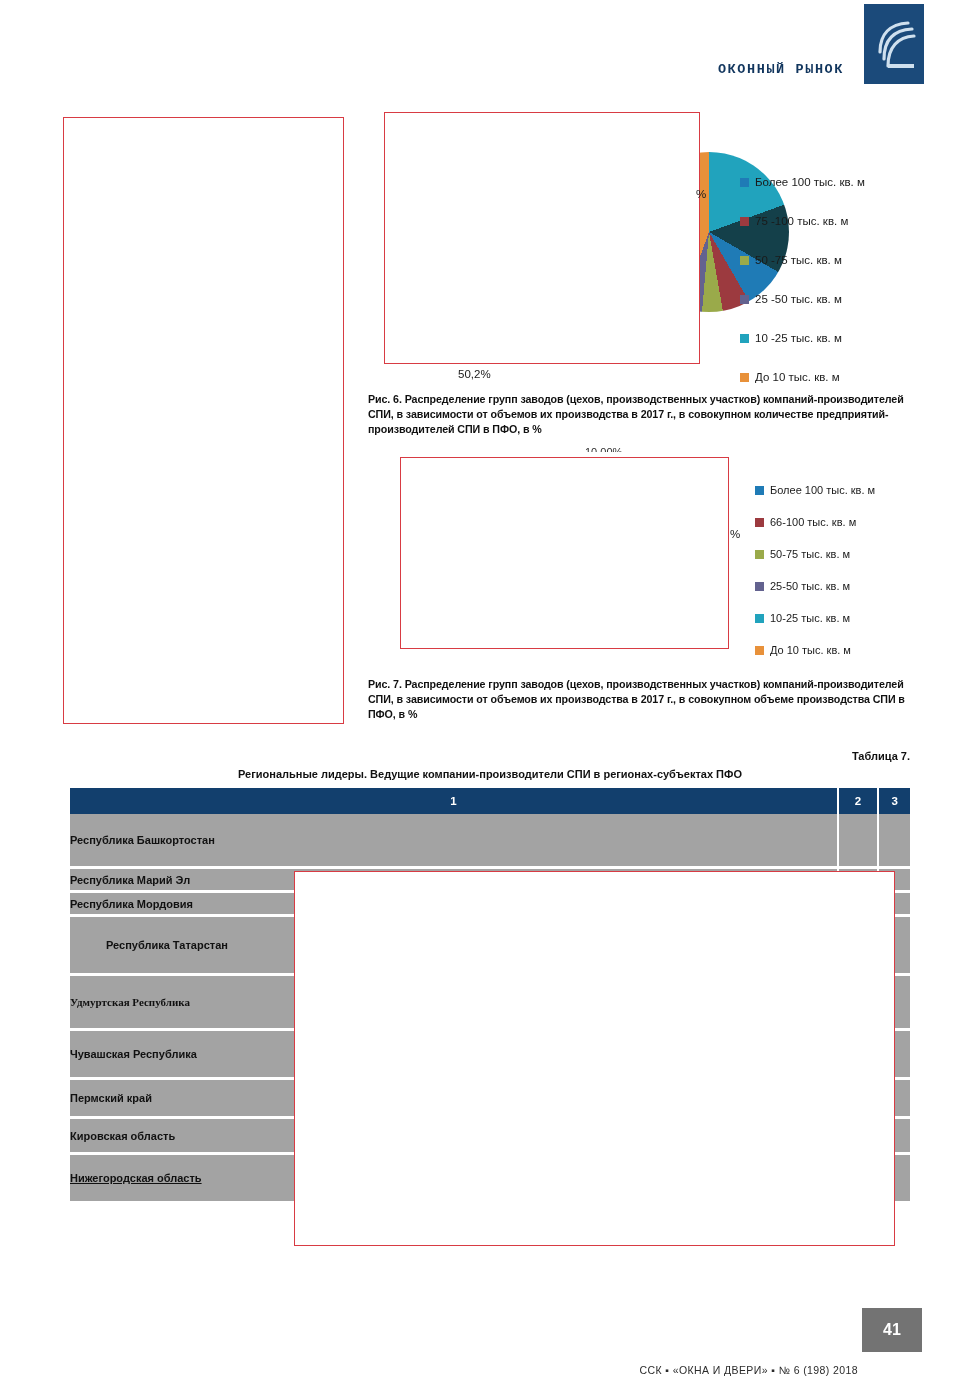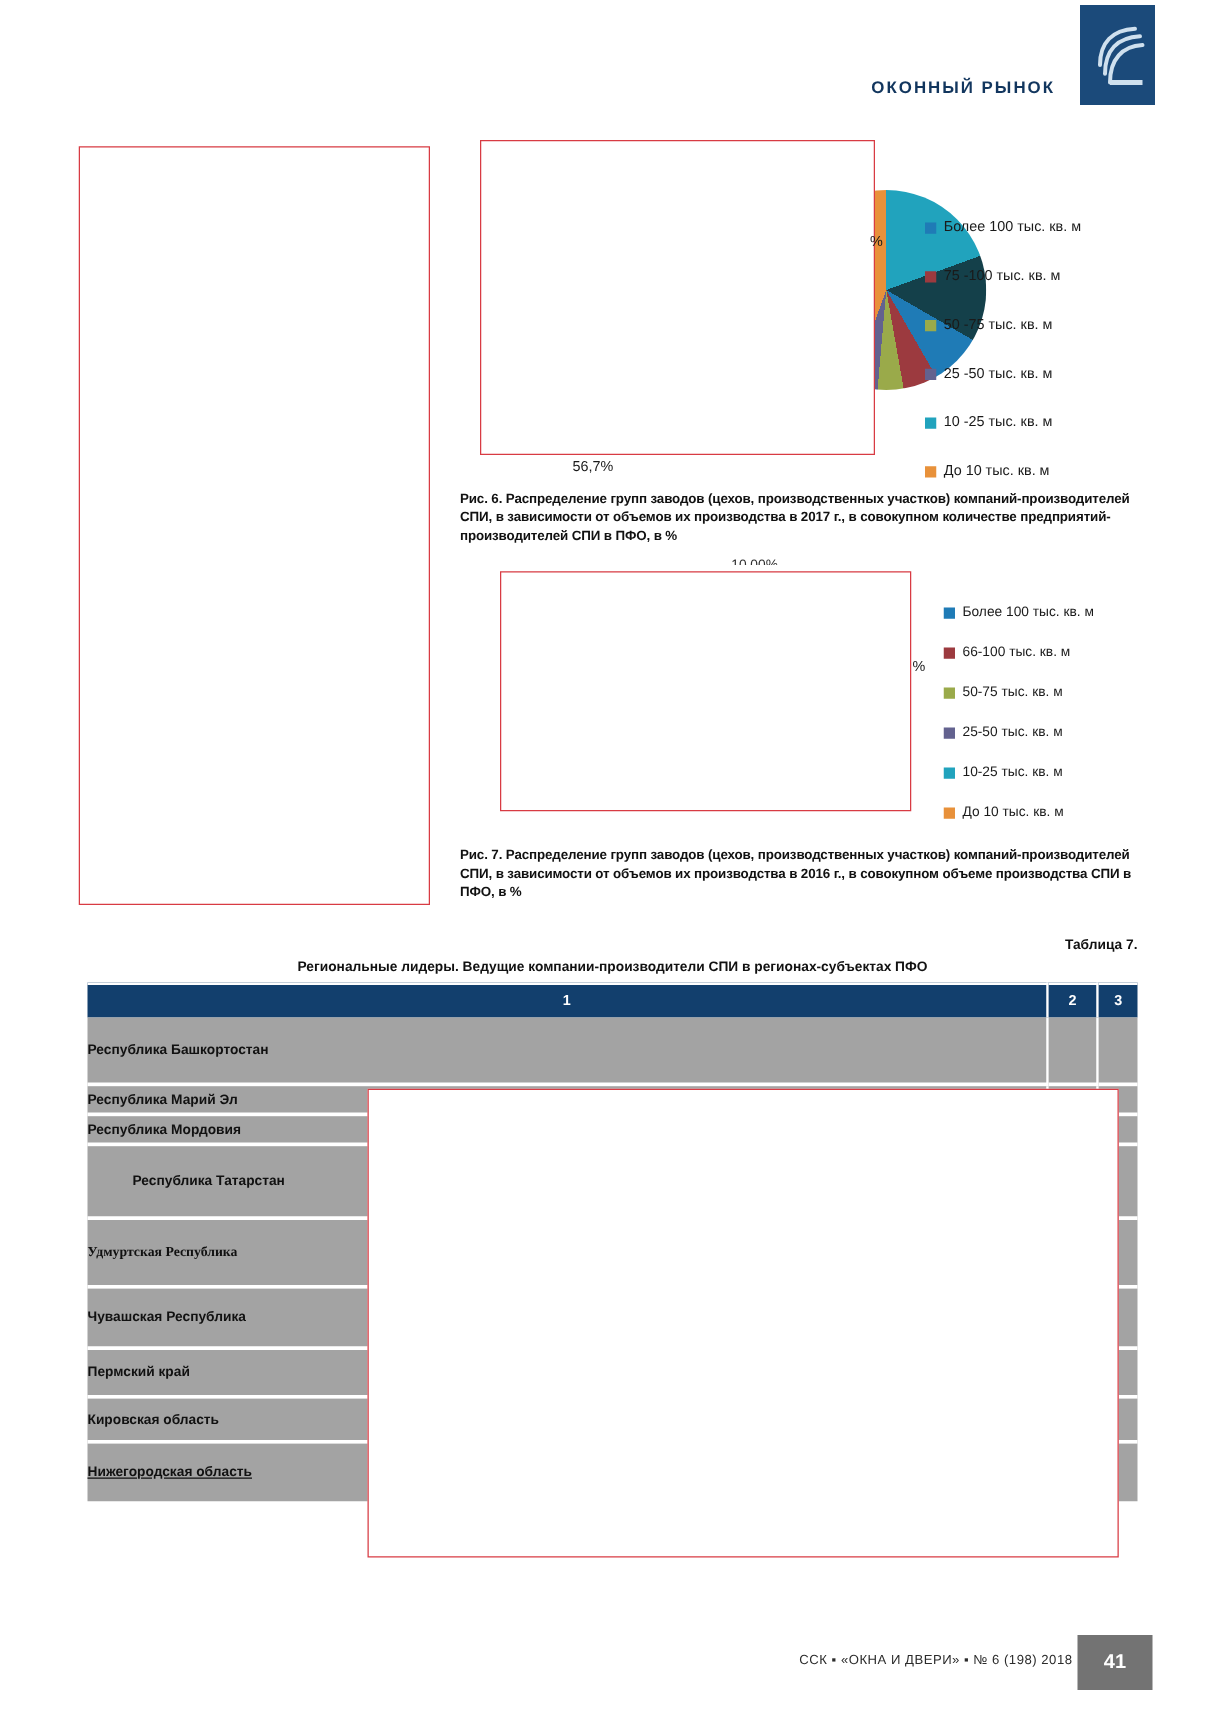--- a/index.html
+++ b/index.html
@@ -4,21 +4,21 @@
 <style>
   html,body{margin:0;padding:0;background:#ffffff;}
   body{
     width:980px;height:1385px;position:relative;overflow:hidden;
     font-family:"Liberation Sans","DejaVu Sans",sans-serif;
     color:#1a1a1a;
   }
   .abs{position:absolute;}
 
   
-  #header-band{left:0;top:0;width:980px;height:100px;}
+  #header-band{left:0;top:0;width:980px;height:100px;font-family:Liberation Mono, monospace;}
   #header-logo-block{left:864px;top:4px;width:60px;height:80px;background:#1b4a7a;}
   #header-logo-block svg{display:block;}
   #header-title{
     right:136px;top:62px;
     font-size:13.5px;font-weight:bold;letter-spacing:1.6px;
     color:#12365e;text-transform:uppercase;white-space:nowrap;
     text-align:right;
   }
 
   
@@ -78,21 +78,21 @@
     padding-left:8px;vertical-align:middle;
     border-bottom:3px solid #ffffff;border-right:2px solid #ffffff;
   }
   .row-cell.blank{border-right:none;}
   .col1{width:245px;}
   .col2{width:313px;}
   .col3{width:282px;}
 
   
   #footer-text{
-    right:122px;top:1322px;font-size:10.5px;letter-spacing:0.4px;
+    right:122px;top:1364px;font-size:10.5px;letter-spacing:0.4px;
     color:#2b2b2b;white-space:nowrap;margin-left:40px;
   }
   #page-number-block{
     left:862px;top:1308px;width:60px;height:44px;background:#737373;
     color:#ffffff;font-size:16px;font-weight:bold;
     display:flex;align-items:center;justify-content:center;
   }
 </style>
 </head>
 <body>
@@ -122,21 +122,21 @@
                   #14404a 70deg 120deg,
                   #1f7bb6 120deg 150deg,
                   #9c3a3f 150deg 170deg,
                   #9aaa4a 170deg 185deg,
                   #63628f 185deg 200deg,
                   #e8913a 200deg 360deg);"></div>
   </div>
 
   <div class="abs annot-box" style="left:0px;top:0px;width:316px;height:252px;"></div>
 
-  <div class="abs pct-label" style="left:74px;top:256px;">56,7%</div>
+  <div class="abs pct-label" style="left:74px;top:256px;">50,2%</div>
 
   <div class="abs pct-label" style="left:312px;top:76px;">%</div>
 
   <div class="legend" style="left:356px;top:51px;">
     <div class="legend-row">
       <span class="legend-sw" style="background:#1f7bb6;"></span>
       <span class="legend-lbl">Более 100 тыс. кв. м</span>
     </div>
     <div class="legend-row">
       <span class="legend-sw" style="background:#9c3a3f;"></span>
@@ -192,21 +192,21 @@
       <span class="legend-sw" style="background:#21a3bd;"></span>
       <span class="legend-lbl">10-25 тыс. кв. м</span>
     </div>
     <div class="legend-row">
       <span class="legend-sw" style="background:#e8913a;"></span>
       <span class="legend-lbl">До 10 тыс. кв. м</span>
     </div>
   </div>
 </div>
 
-<div class="abs fig-cap" style="left:368px;top:677px;width:537px;">Рис. 7. Распределение групп заводов (цехов, производственных участков) компаний-производителей СПИ, в зависимости от объемов их производства в 2016 г., в совокупном объеме производства СПИ в ПФО, в %</div>
+<div class="abs fig-cap" style="left:368px;top:677px;width:537px;">Рис. 7. Распределение групп заводов (цехов, производственных участков) компаний-производителей СПИ, в зависимости от объемов их производства в 2017 г., в совокупном объеме производства СПИ в ПФО, в %</div>
 
 <div class="abs" id="table-number">Таблица 7.</div>
 <div class="abs" id="table-title">Региональные лидеры. Ведущие компании-производители СПИ в регионах-субъектах ПФО</div>
 
 <table class="abs" id="data-table">
   <thead>
     <tr>
       <th class="th-num">1</th>
       <th class="th-num">2</th>
       <th class="th-num">3</th>

